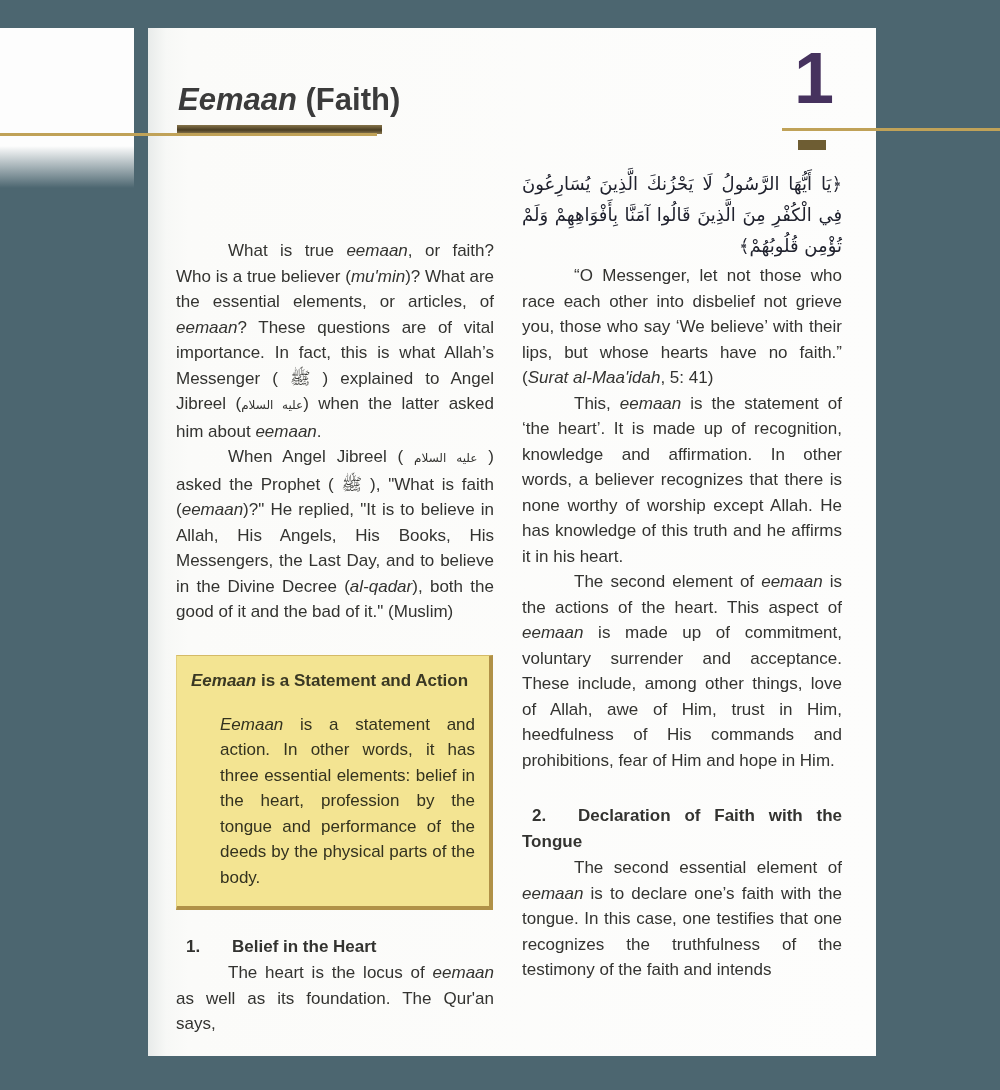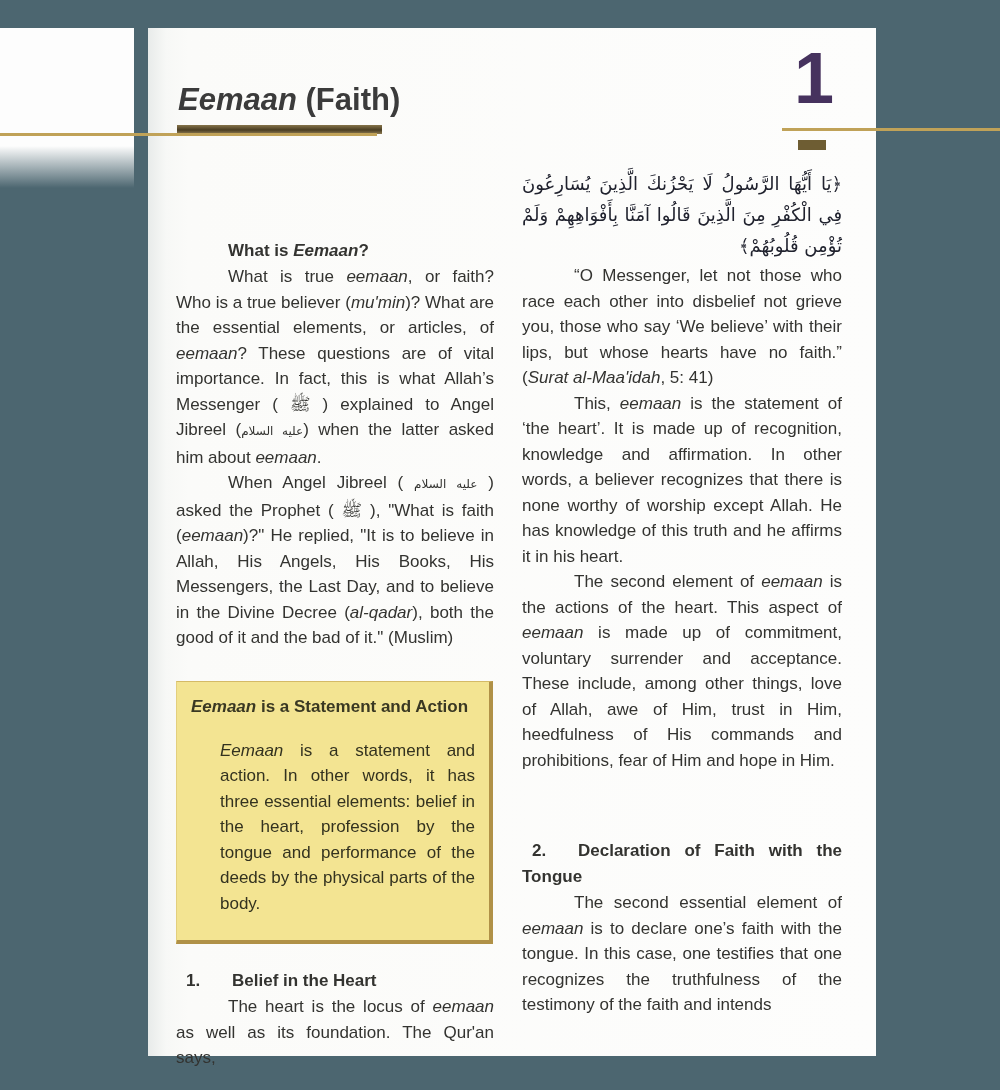--- a/index.html
+++ b/index.html
@@ -52,45 +52,44 @@
     direction:rtl; text-align:justify; font-family:"DejaVu Sans", sans-serif;
     font-size:18px; line-height:31px; color:#20222e; margin-bottom:2px;
   }
 
   .hl-box{
     background:var(--hlbg);
     border-right:4px solid var(--hlborder);
     border-bottom:4px solid var(--hlborder);
     border-top:1px solid #d4ba67; border-left:1px solid #e3cf7e;
     width:317px; margin-top:30px; margin-bottom:24px;
-    padding:12px 14px 24px 14px; color:#33321f;
+    padding:12px 14px 16px 14px; color:#33321f;
   }
   .hl-heading{font-weight:bold; font-size:17px; line-height:26px; text-align:left; margin-bottom:18px; color:#3a3823;}
   .hl-body{text-align:justify;margin-left:29px;}
 
   .sec-head{font-weight:bold; font-size:17px; line-height:26px; text-align:justify;margin-top:24px;}
   .sec-num{display:inline-block; width:46px; margin-left:10px; font-weight:bold;}
-  .sec2{margin-top:65px;}
+  .sec2{margin-top:30px;}
 </style>
 </head>
 <body>
 
 <div class="left-glare"></div>
 <div class="left-glare-fade"></div>
 
 <div class="page">
 
   <div class="page-title"><span class="it">Eemaan</span><span> (Faith)</span></div>
   <div class="title-bar"></div>
 
   <div class="chapter-num">1</div>
   <div class="chapter-tab"></div>
 
   <div class="col col-left">
-    <div class="h-small h-what"><span>What is </span><span class="it">Eemaan</span><span>?</span></div>
     <p class="indent"><span>What is true </span><span class="it">eemaan</span><span>, or faith? Who is a true believer (</span><span class="it">mu'min</span><span>)? What are the essential elements, or articles, of </span><span class="it">eemaan</span><span>? These questions are of vital importance. In fact, this is what Allah’s Messenger ( </span><span class="ar">ﷺ</span><span> ) explained to Angel Jibreel (</span><span class="ar sm">عليه السلام</span><span>) when the latter asked him about </span><span class="it">eemaan</span><span>.</span></p>
     <p class="indent"><span>When Angel Jibreel ( </span><span class="ar sm">عليه السلام</span><span> ) asked the Prophet ( </span><span class="ar">ﷺ</span><span> ), "What is faith (</span><span class="it">eemaan</span><span>)?" He replied, "It is to believe in Allah, His Angels, His Books, His Messengers, the Last Day, and to believe in the Divine Decree (</span><span class="it">al-qadar</span><span>), both the good of it and the bad of it." (Muslim)</span></p>
 
     <div class="hl-box">
       <div class="hl-heading"><span class="it">Eemaan</span><span> is a Statement and Action</span></div>
       <div class="hl-body"><span class="it">Eemaan</span><span> is a statement and action. In other words, it has three essential elements: belief in the heart, profession by the tongue and performance of the deeds by the physical parts of the body.</span></div>
     </div>
 
     <div class="sec-head"><span class="sec-num">1.</span><span>Belief in the Heart</span></div>
     <p class="indent"><span>The heart is the locus of </span><span class="it">eemaan</span><span> as well as its foundation. The Qur'an says,</span></p>

